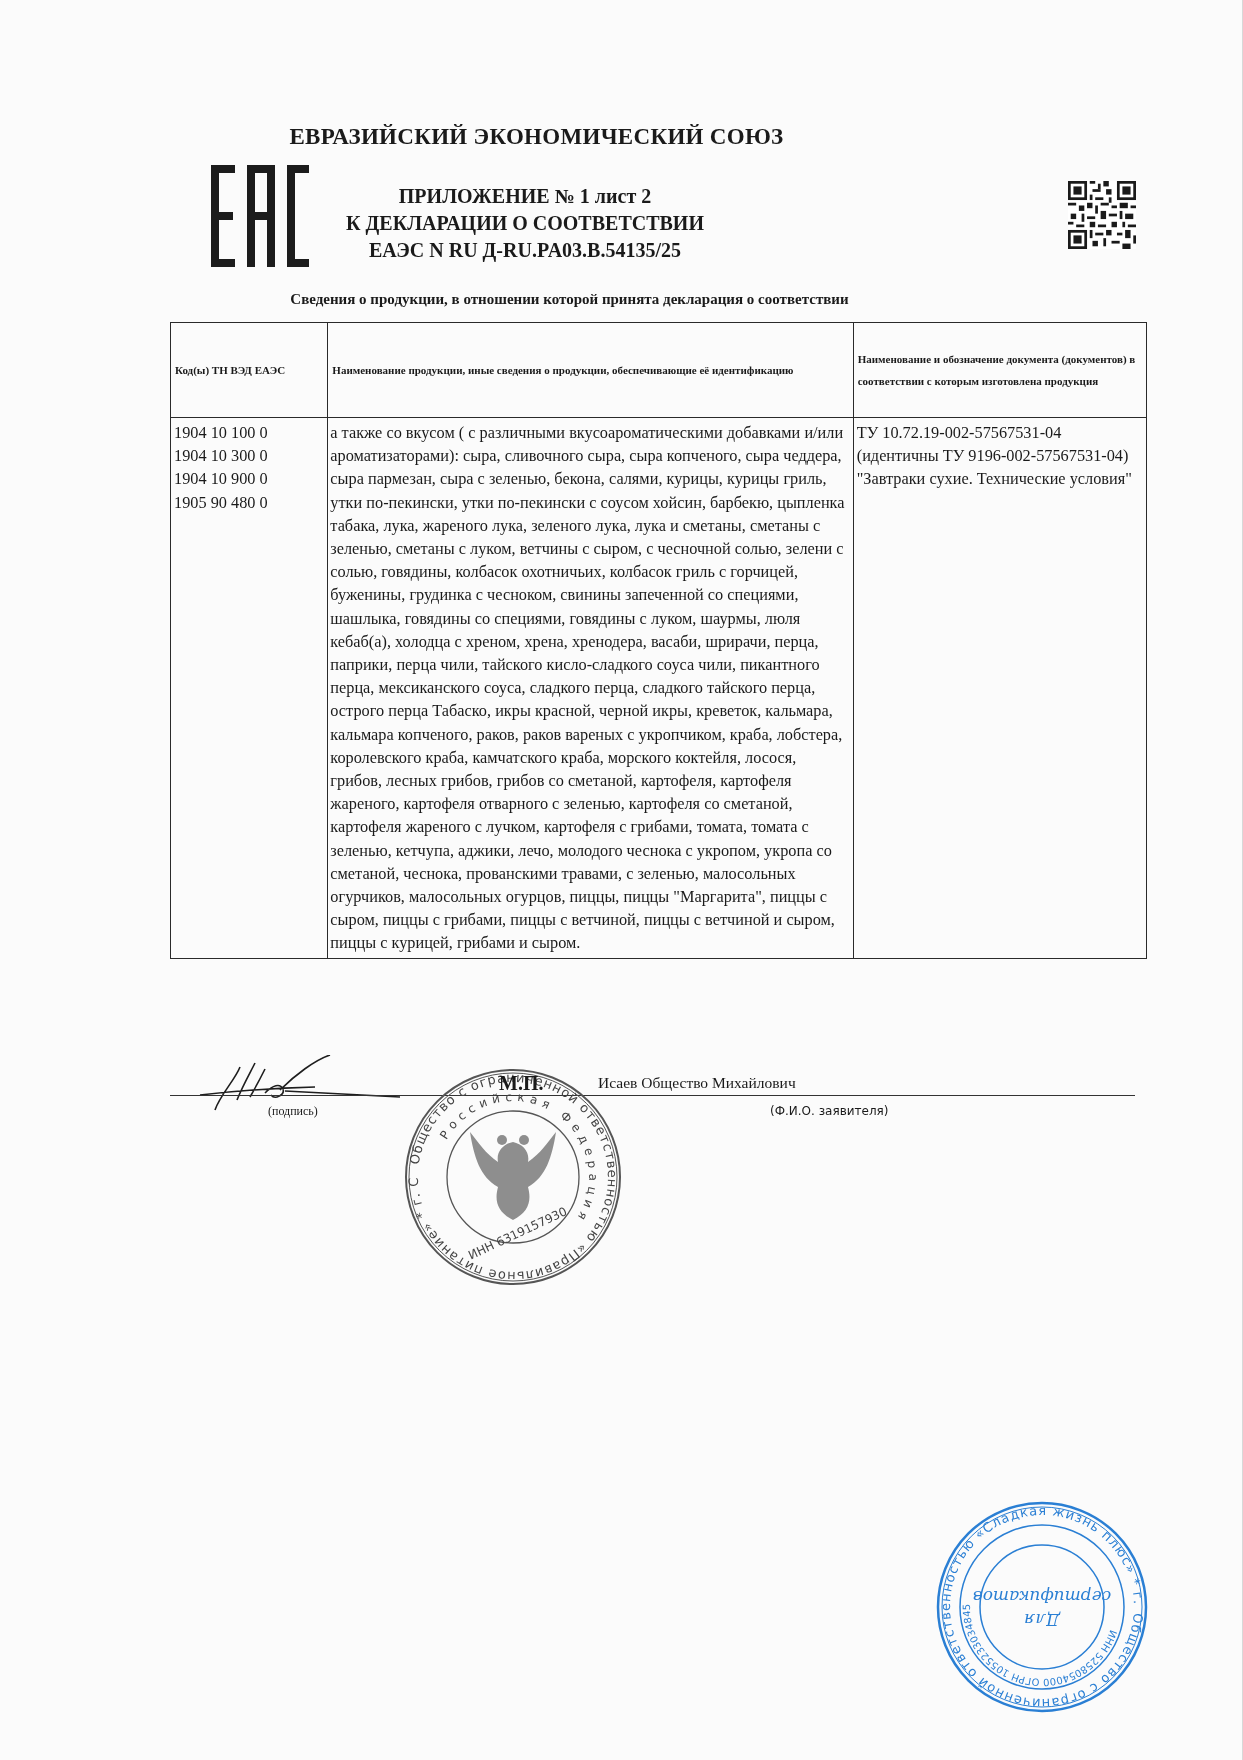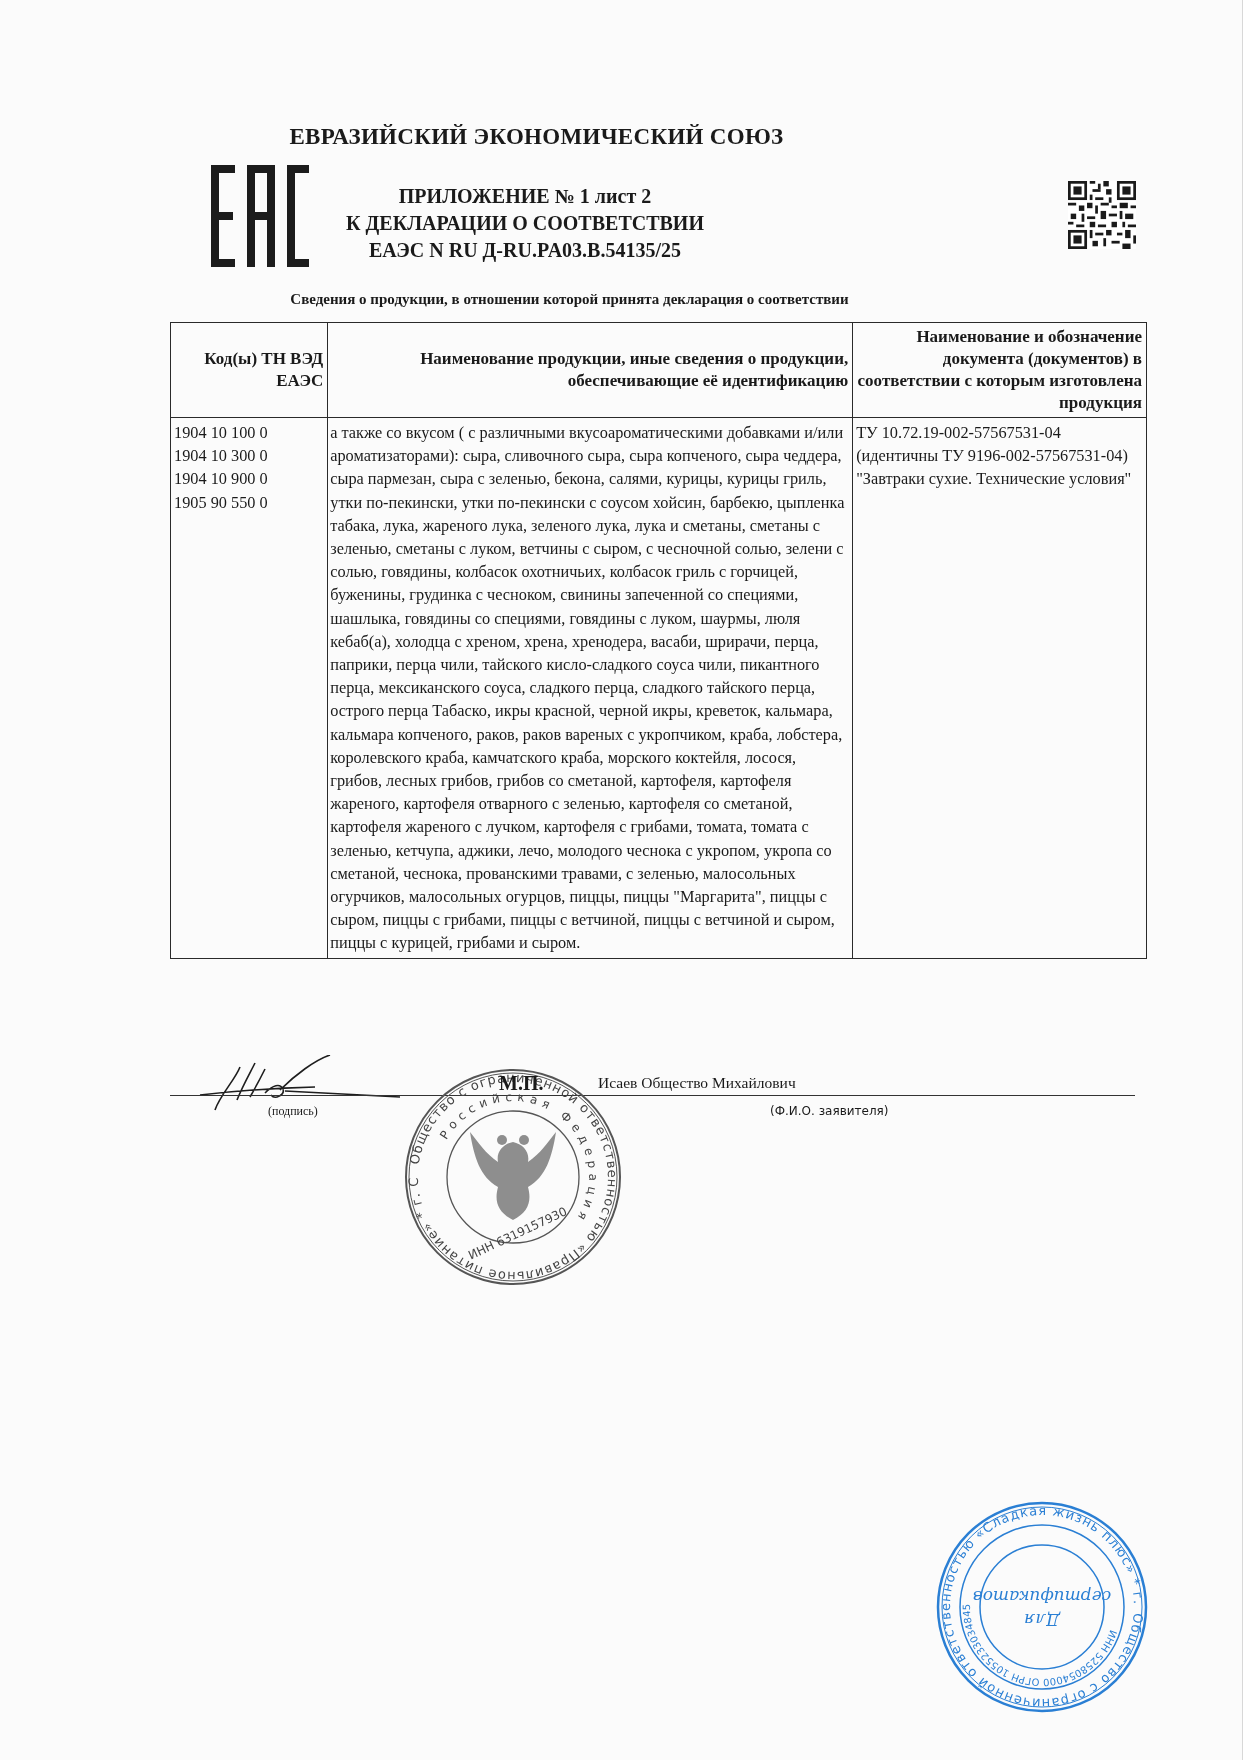--- a/index.html
+++ b/index.html
@@ -22,21 +22,21 @@
   .subtitle {
     position: absolute; top: 291px; left: 0; width: 1089px; text-align: center;
     font-size: 15px; font-weight: bold; margin-left: 25px;
   }
   table.products {
     position: absolute; left: 170px; top: 322px; width: 977px; border-collapse: collapse;
     font-size: 16.3px;
   }
   table.products th, table.products td { border: 1.3px solid #2a2a2a; vertical-align: top; }
   table.products th {
-    font-weight: bold; font-size: 17px; line-height: 22px; text-align: right; vertical-align: middle;
+    font-weight: bold; font-size: 11px; line-height: 22px; text-align: left; vertical-align: middle;
     padding: 3px 4px; height: 88px;
   }
   table.products td { padding: 3px 2px 3px 3px; line-height: 23.2px; }
   .col-code { width: 150px; }
   .col-name { width: 527px; }
   .col-doc { width: 290px; }
   .code-line { display: block; white-space: nowrap; }
   .desc { text-align: left; padding-left: 2px !important; }
   .sig-line { position: absolute; left: 170px; top: 1095px; width: 965px; border-top: 1.3px solid #333; }
   .signature { position: absolute; left: 195px; top: 1055px; width: 215px; height: 60px; }
@@ -141,21 +141,21 @@
       <th class="col-name">Наименование продукции, иные сведения о продукции, обеспечивающие её идентификацию</th>
       <th class="col-doc">Наименование и обозначение документа (документов) в соответствии с которым изготовлена продукция</th>
     </tr>
   </thead>
   <tbody>
     <tr>
       <td class="col-code">
         <span class="code-line">1904 10 100 0</span>
         <span class="code-line">1904 10 300 0</span>
         <span class="code-line">1904 10 900 0</span>
-        <span class="code-line">1905 90 550 0</span>
+        <span class="code-line">1905 90 480 0</span>
       </td>
       <td class="col-name desc">а также со вкусом ( с различными вкусоароматическими добавками и/или ароматизаторами): сыра, сливочного сыра, сыра копченого, сыра чеддера, сыра пармезан, сыра с зеленью, бекона, салями, курицы, курицы гриль, утки по-пекински, утки по-пекински с соусом хойсин, барбекю, цыпленка табака, лука, жареного лука, зеленого лука, лука и сметаны, сметаны с зеленью, сметаны с луком, ветчины с сыром, с чесночной солью, зелени с солью, говядины, колбасок охотничьих, колбасок гриль с горчицей, буженины, грудинка с чесноком, свинины запеченной со специями, шашлыка, говядины со специями, говядины с луком, шаурмы, люля кебаб(а), холодца с хреном, хрена, хренодера, васаби, шрирачи, перца, паприки, перца чили, тайского кисло-сладкого соуса чили, пикантного перца, мексиканского соуса, сладкого перца, сладкого тайского перца, острого перца Табаско, икры красной, черной икры, креветок, кальмара, кальмара копченого, раков, раков вареных с укропчиком, краба, лобстера, королевского краба, камчатского краба, морского коктейля, лосося, грибов, лесных грибов, грибов со сметаной, картофеля, картофеля жареного, картофеля отварного с зеленью, картофеля со сметаной, картофеля жареного с лучком, картофеля с грибами, томата, томата с зеленью, кетчупа, аджики, лечо, молодого чеснока с укропом, укропа со сметаной, чеснока, прованскими травами, с зеленью, малосольных огурчиков, малосольных огурцов, пиццы, пиццы "Маргарита", пиццы с сыром, пиццы с грибами, пиццы с ветчиной, пиццы с ветчиной и сыром, пиццы с курицей, грибами и сыром.</td>
       <td class="col-doc">ТУ 10.72.19-002-57567531-04 (идентичны ТУ 9196-002-57567531-04) "Завтраки сухие. Технические условия"</td>
     </tr>
   </tbody>
 </table>
 
 <svg class="signature" viewBox="0 0 215 60">
   <path d="M5 40 C40 36, 80 33, 120 32 M20 55 C25 40, 40 25, 45 12 M42 45 C48 30, 55 18, 60 8 M55 42 C62 30, 66 22, 70 14 M70 38 C78 30, 85 28, 88 34 C90 40, 80 45, 76 40 M85 35 C100 20, 120 5, 135 0 M90 36 L205 42" fill="none" stroke="#1e1e1e" stroke-width="1.6"></path>
 </svg>

